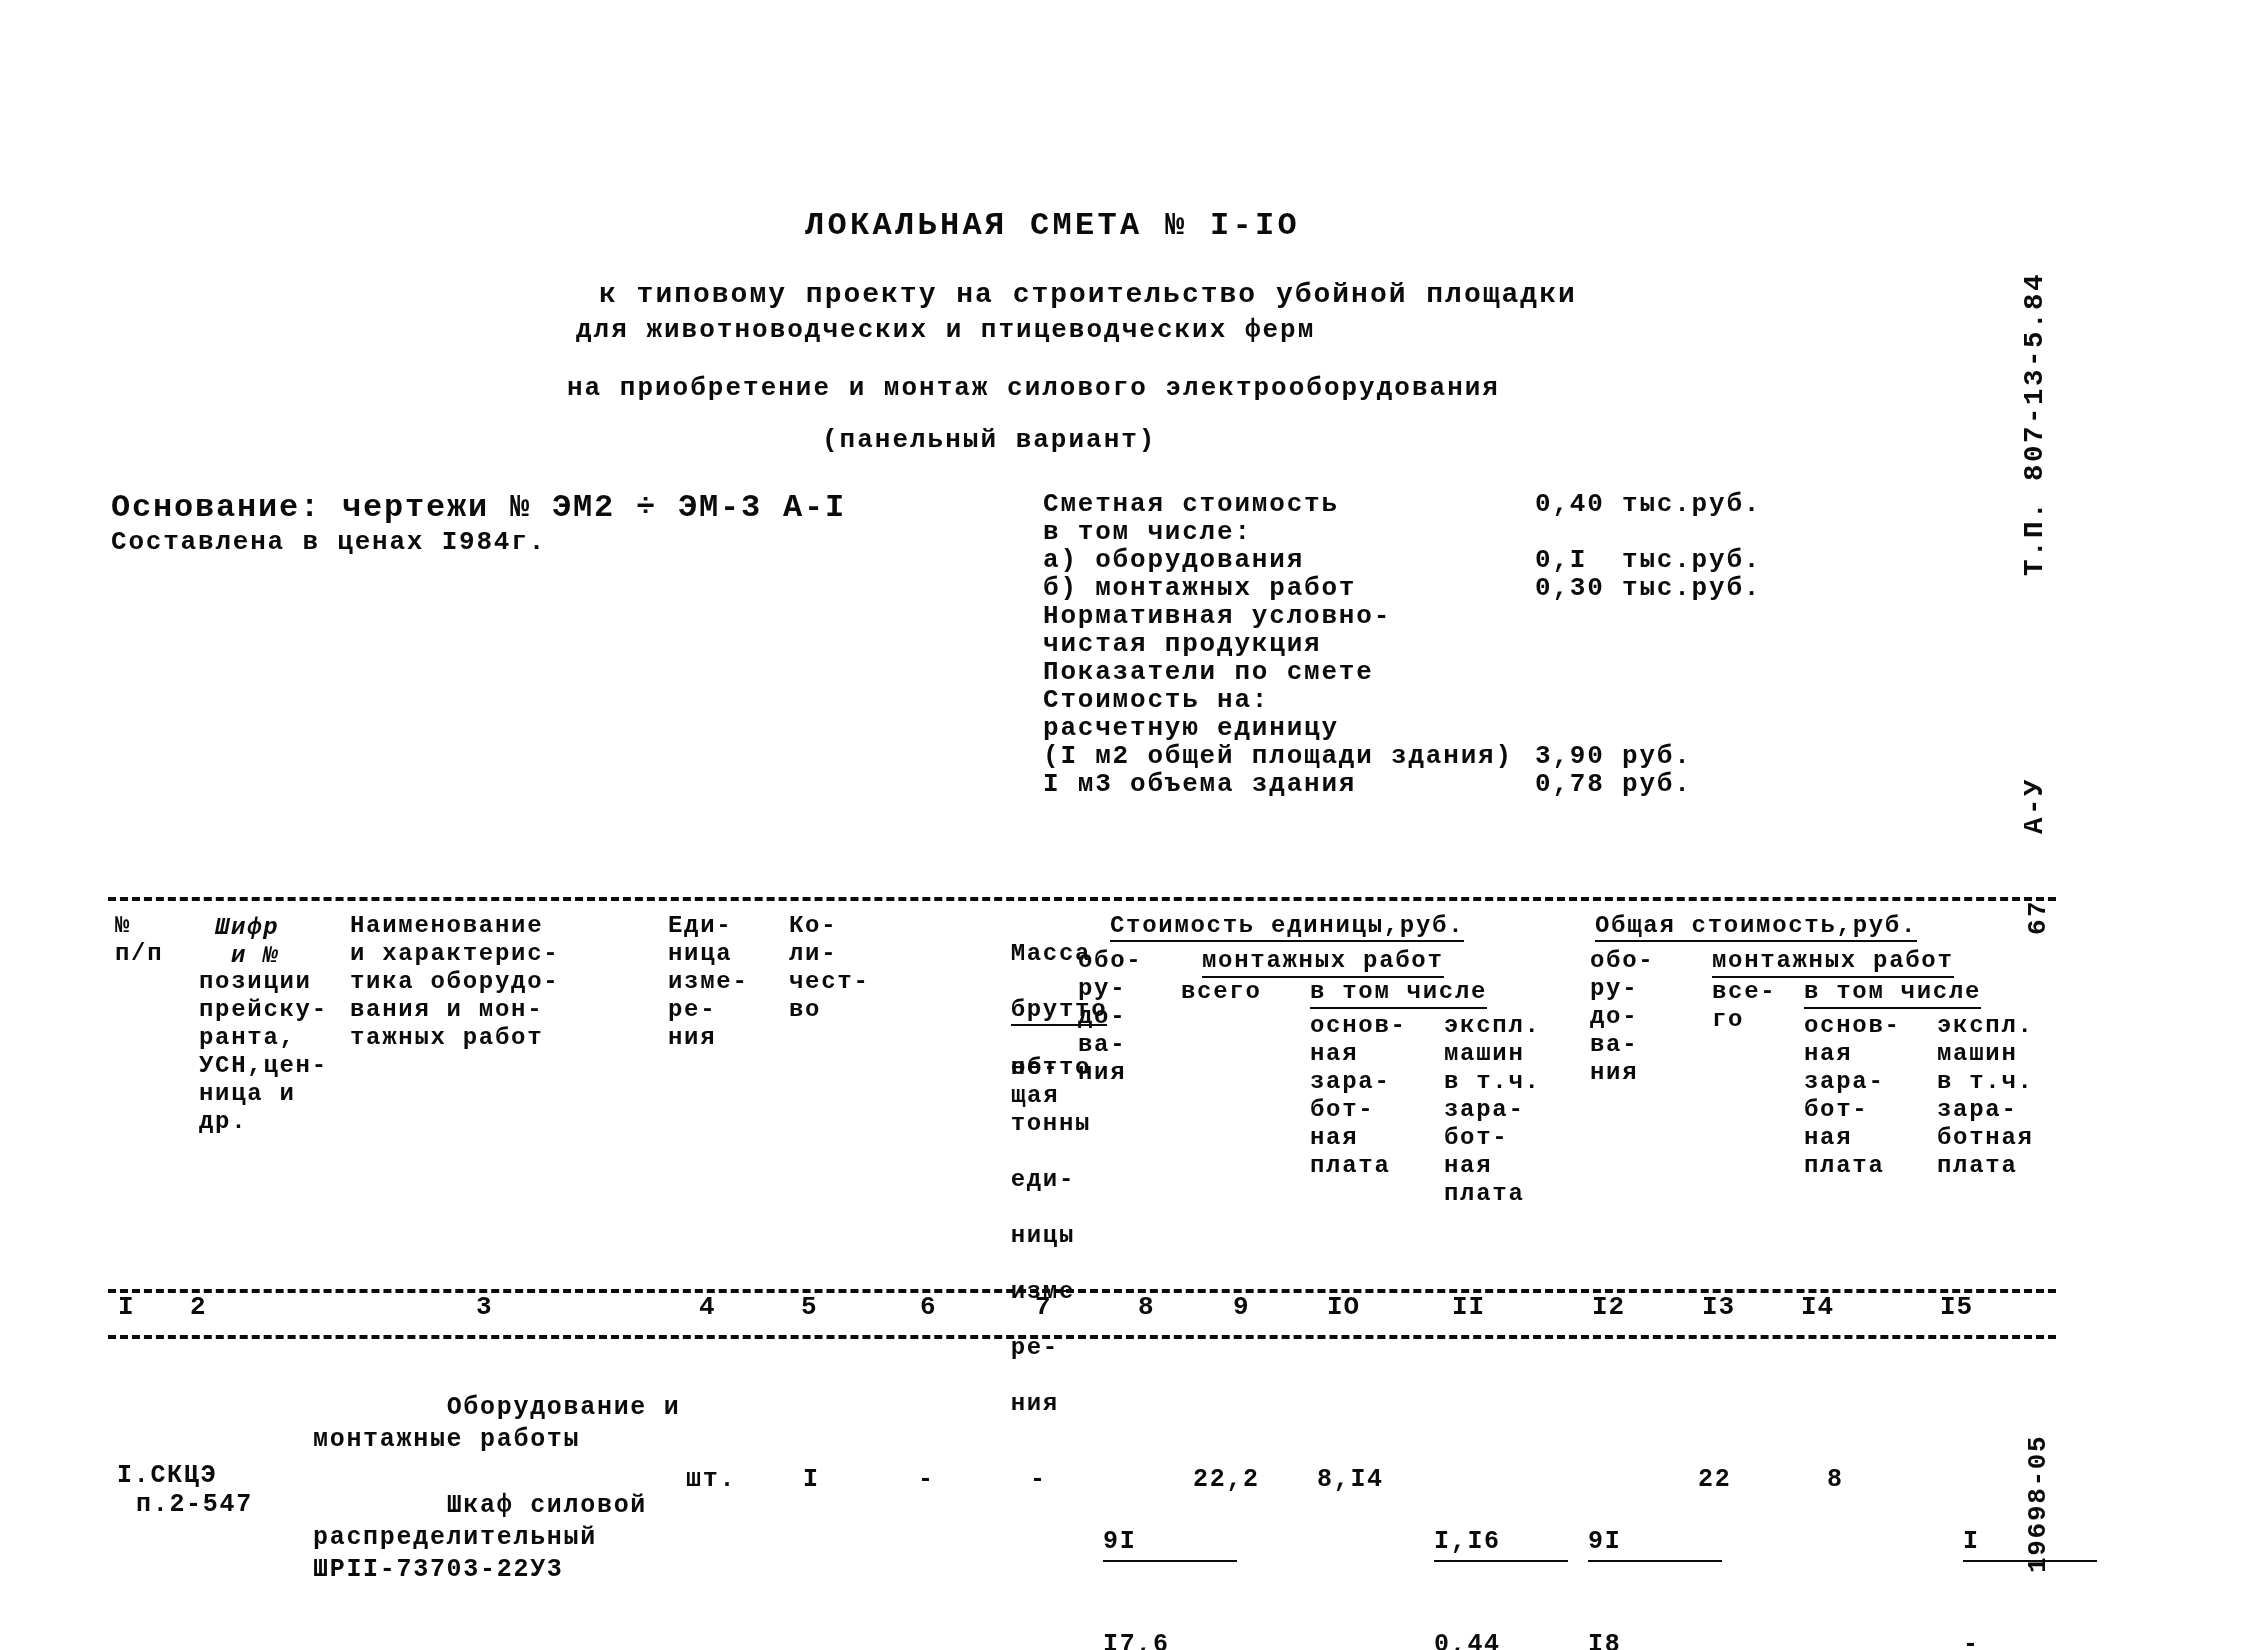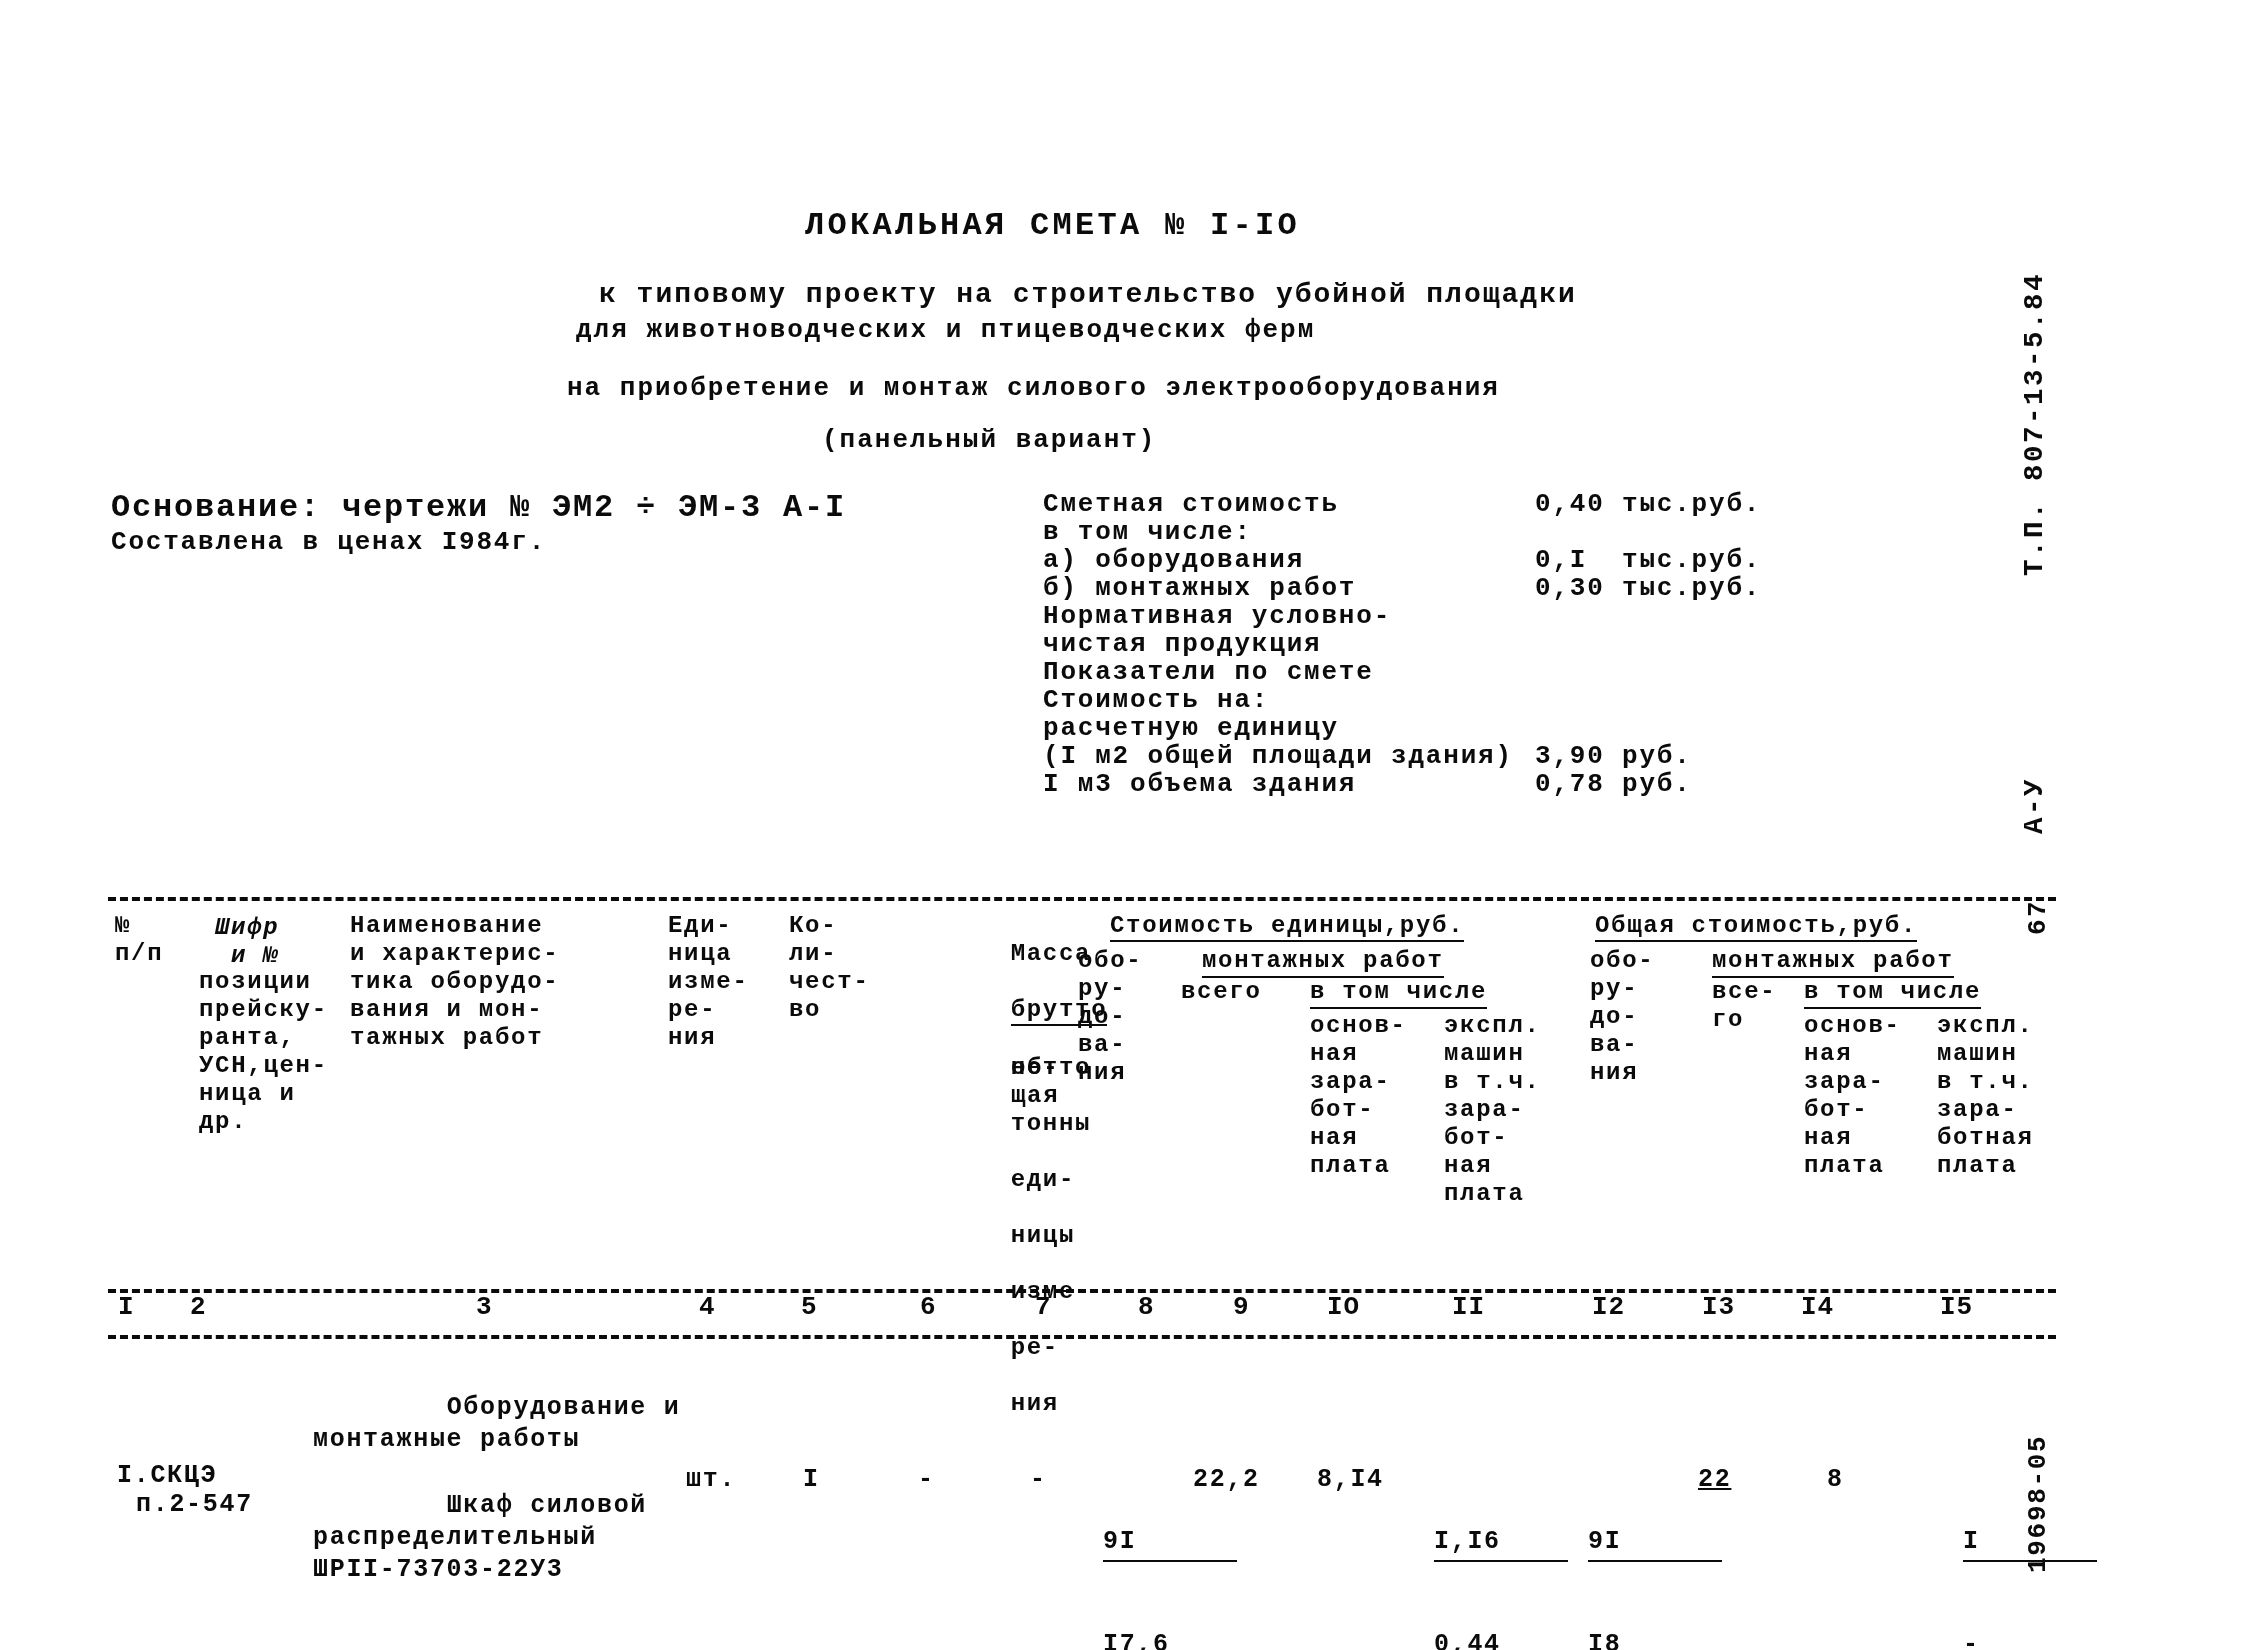--- a/index.html
+++ b/index.html
@@ -242,21 +242,21 @@
       <div class="bcell frac" style="left:1434px;top:102px;">
         <span class="num">I,I6</span>
         <span class="den">0,44</span>
       </div>
 
       <div class="bcell frac" style="left:1588px;top:102px;">
         <span class="num">9I</span>
         <span class="den">I8</span>
       </div>
 
-      <div class="bcell" style="left:1698px;top:104px;text-decoration:underline;">22</div>
+      <div class="bcell" style="left:1698px;top:104px;">22</div>
       <div class="bcell" style="left:1827px;top:104px;">8</div>
 
       <div class="bcell frac" style="left:1963px;top:102px;">
         <span class="num">I</span>
         <span class="den">-</span>
       </div>
     </div>
   </div>
 
   <div class="rot" id="margin-tp">Т.П. 807-13-5.84</div>

